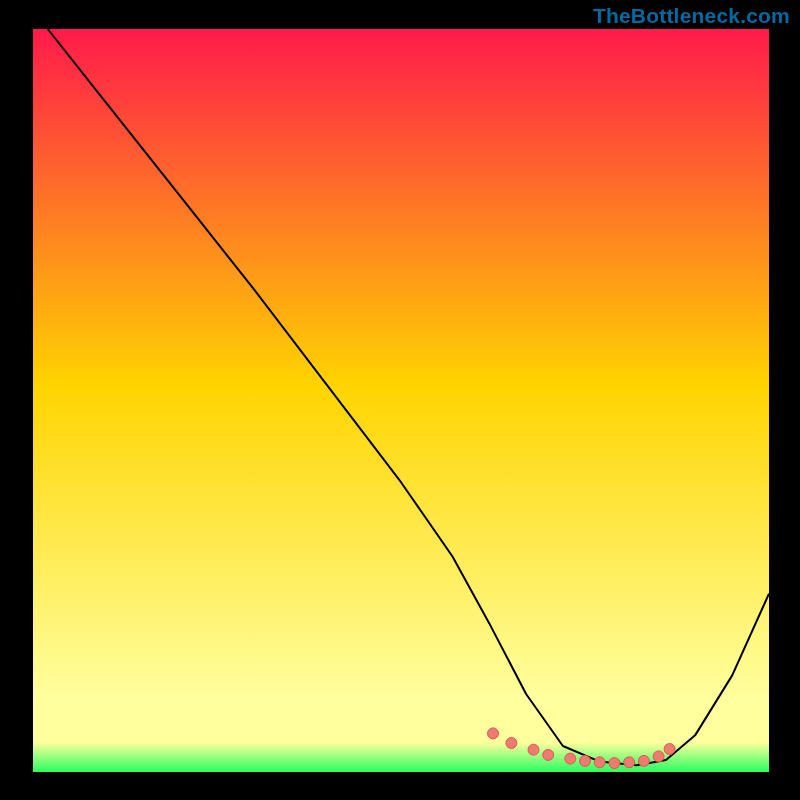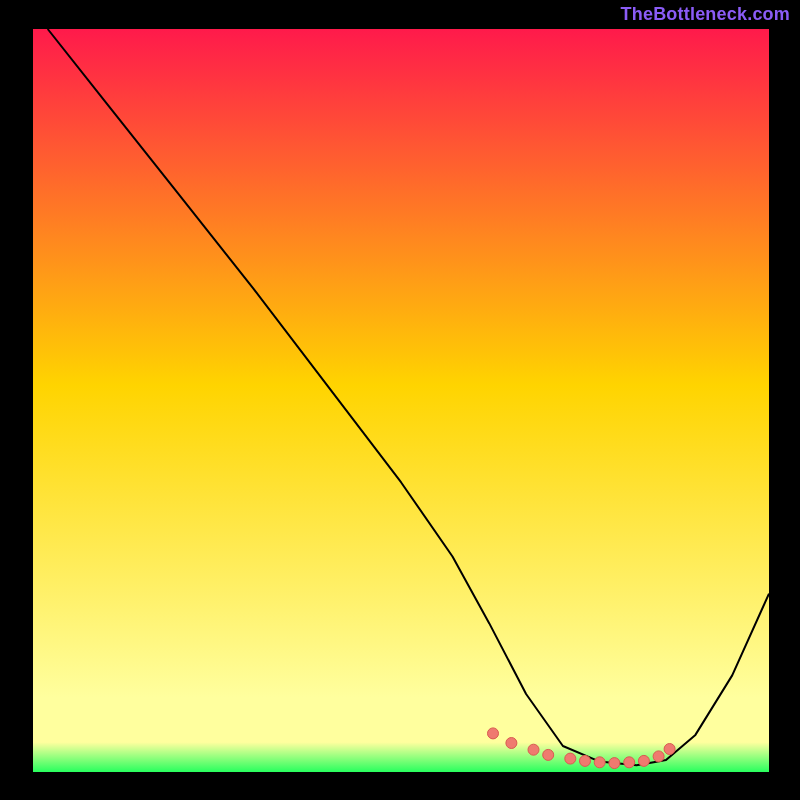--- a/index.html
+++ b/index.html
@@ -16,22 +16,22 @@
     left: 0;
     top: 0;
     width: 800px;
     height: 800px;
     background: #000;
   }
   .watermark {
     position: absolute;
     top: 4px;
     right: 10px;
-    color: #8b5cf6;
-    font-size: 18px;
+    color: #0369a1;
+    font-size: 21px;
     font-weight: 600;
     letter-spacing: 0.2px;
     z-index: 10;
   }
   svg {
     position: absolute;
     left: 0;
     top: 0;
   }
 </style>

